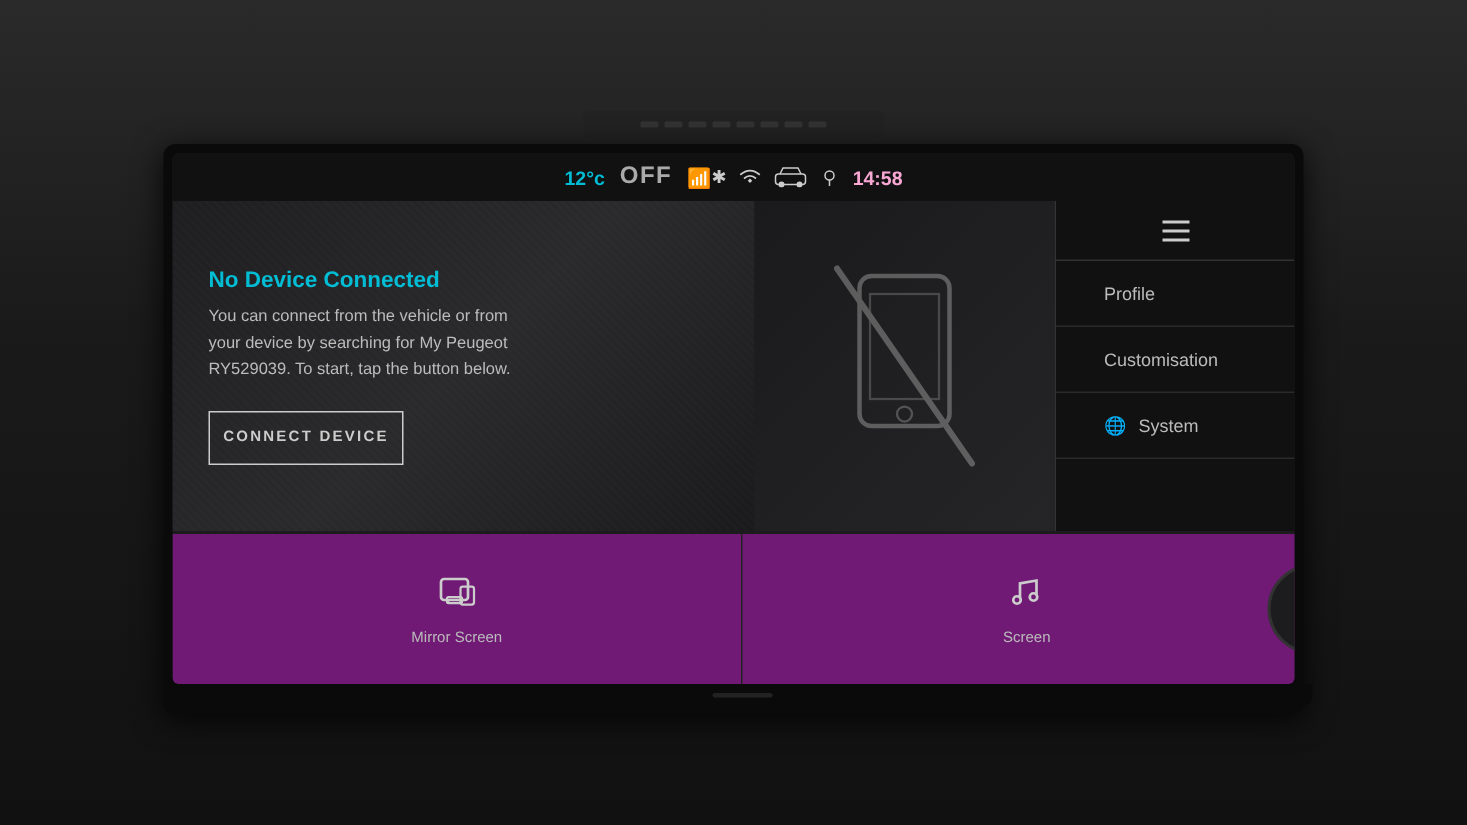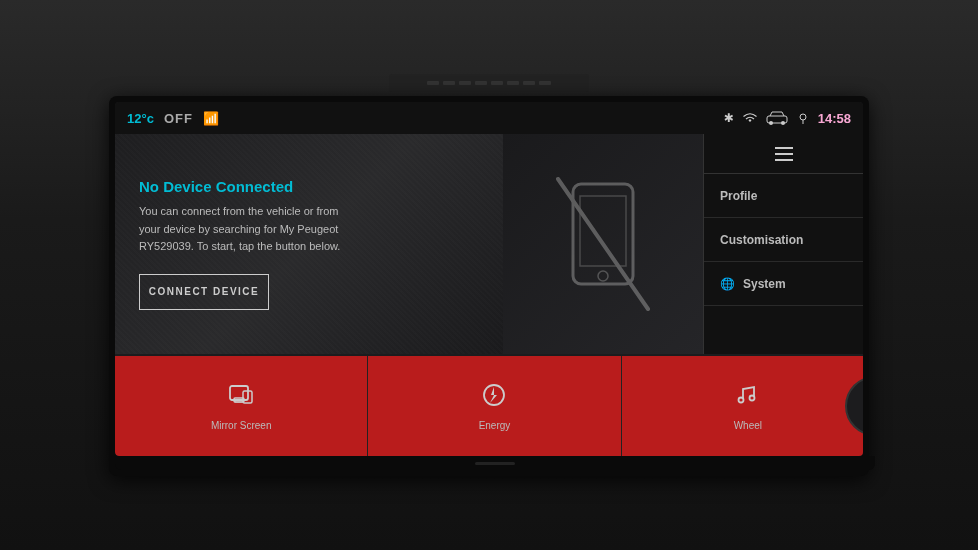--- a/index.html
+++ b/index.html
@@ -65,35 +65,35 @@
     }
 
     
     .status-bar {
       width: 100%;
       height: 32px;
       background: #111;
       display: flex;
       align-items: center;
       padding: 0 12px;
-      justify-content: space-between;
+      justify-content: center;
     }
     .status-left {
       display: flex;
       align-items: center;
       gap: 10px;
     }
     .status-temp {
       color: #00bcd4;
       font-size: 13px;
       font-weight: bold;
     }
     .status-off {
       color: #aaa;
-      font-size: 13px;
+      font-size: 16px;
       font-weight: bold;
       letter-spacing: 1px;
     }
     .wifi-icon {
       color: #ccc;
       font-size: 13px;
     }
     .status-right {
       display: flex;
       align-items: center;
@@ -203,40 +203,39 @@
     }
     .hamburger-line {
       width: 18px;
       height: 2px;
       background: #ccc;
     }
     .menu-item {
       height: 44px;
       display: flex;
       align-items: center;
-      padding: 0 16px;
+      padding: 0 32px;
       color: #bbb;
       font-size: 12px;
       border-bottom: 1px solid #2a2a2a;
       cursor: pointer;
       gap: 8px;
-      font-weight: bold;
     }
     .menu-item.active {
       color: #00bcd4;
     }
     .globe-icon {
       font-size: 12px;
     }
 
     
     .bottom-nav {
       width: 760px;
       height: 100px;
-      background: #b91c1c;
+      background: #701a75;
       display: flex;
       align-items: center;
       margin-top: 2px;
       border-radius: 0 0 4px 4px;
       position: relative;
     }
 
     .nav-item {
       flex: 1;
       height: 100%;
@@ -406,42 +405,33 @@
             <svg width="28" height="28" viewBox="0 0 28 28">
               <rect x="3" y="5" width="18" height="14" rx="2" fill="none" stroke="#ccc" stroke-width="1.8"></rect>
               <rect x="7" y="17" width="10" height="4" rx="1" fill="none" stroke="#ccc" stroke-width="1.5"></rect>
               <rect x="8" y="19" width="8" height="2" rx="0" fill="none" stroke="#ccc" stroke-width="1"></rect>
               <rect x="16" y="10" width="9" height="12" rx="1.5" fill="none" stroke="#ccc" stroke-width="1.5"></rect>
             </svg>
           </div>
           <span class="nav-label">Mirror Screen</span>
         </div>
 
-        <div class="nav-item">
-          <div class="nav-icon">
-            <svg width="28" height="28" viewBox="0 0 28 28">
-              <circle cx="14" cy="14" r="10" fill="none" stroke="#ccc" stroke-width="1.8"></circle>
-              <polygon points="14,6 11,14 14,14 10,22 17,14 14,14" fill="#ccc"></polygon>
-            </svg>
-          </div>
-          <span class="nav-label">Energy</span>
-        </div>
 
 
 
         <div class="nav-item">
           <div class="nav-icon">
             <svg width="28" height="28" viewBox="0 0 28 28">
 
               <path d="M9 18 L9 8 L20 6 L20 16" fill="none" stroke="#ccc" stroke-width="1.8"></path>
               <circle cx="7" cy="19" r="2.5" fill="none" stroke="#ccc" stroke-width="1.8"></circle>
               <circle cx="18" cy="17" r="2.5" fill="none" stroke="#ccc" stroke-width="1.8"></circle>
             </svg>
           </div>
-          <span class="nav-label">Wheel</span>
+          <span class="nav-label">Screen</span>
         </div>
 
         <div class="home-btn">
           
         </div>
       </div>
 
     </div>
 
     <div class="bottom-physical">

